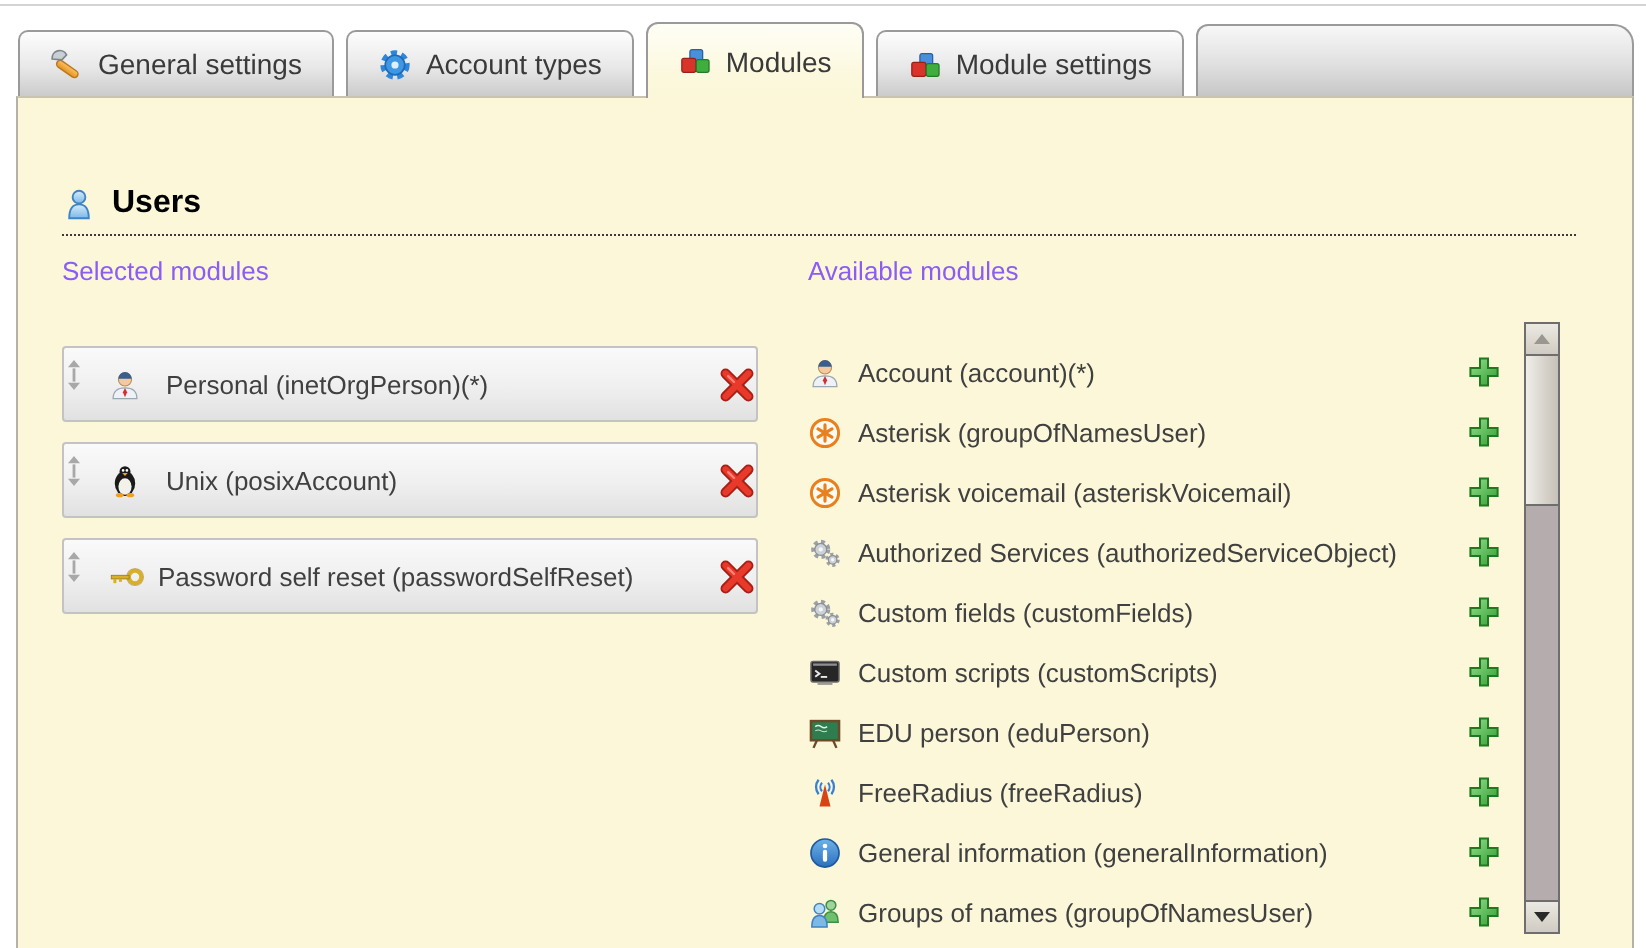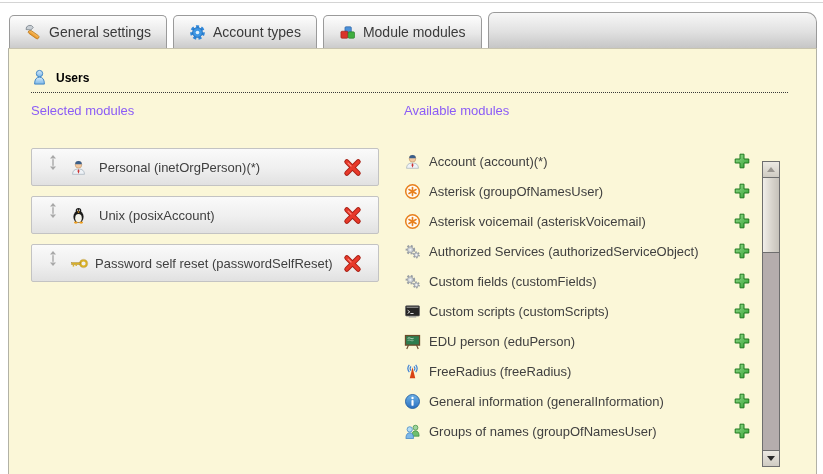--- a/index.html
+++ b/index.html
@@ -19,32 +19,32 @@
                 border-radius:6px 6px 0 0; }
   .tab-filler { flex:1; height:36px; border:1px solid #9a9a9a; border-bottom:none;
                 border-radius:6px 10px 0 0;
                 background:linear-gradient(#f7f7f7,#e0e0e0 55%,#c6c6c6); }
   .tab-icon { width:17px; height:17px; flex:0 0 auto; }
 
   
   .panel { position:absolute; left:8px; top:48px; width:809px; height:426px;
            background:#fbf7d8; border-left:1px solid #b2b2a6; border-right:1px solid #b2b2a6;
            border-top:1px solid #c8c4ae; }
-  .users-header { margin:20px 28px 0 22px; display:flex; align-items:center; gap:8px;
+  .users-header { margin:44px 28px 0 22px; display:flex; align-items:center; gap:8px;
                   padding-bottom:6px; border-bottom:1px dotted #3a3a3a;
-                  font-size:12px; font-weight:bold; color:#000; }
+                  font-size:16px; font-weight:bold; color:#000; }
   .columns { display:flex; margin:10px 0 0 22px; }
   .left-col { width:348px; margin-right:25px; }
   .right-col { width:347px; }
   .col-label { font-size:13px; color:#8b5cf6; line-height:16px; }
 
   .selected-list { margin-top:29px; display:flex; flex-direction:column; gap:10px; }
   .selected-row { height:38px; border:1px solid #c3c3c3; border-radius:2px;
                   background:linear-gradient(#fafafa,#efefef 55%,#e1e1e1);
-                  display:flex; align-items:center; padding:0 16px; cursor:move; }
+                  display:flex; align-items:center; padding:0 0; cursor:move; }
   .drag-handle { width:10px; height:15px; margin-right:12px; flex:0 0 auto; align-self:flex-start; margin-top:6px; cursor:ns-resize; }
   .mod-icon { width:17px; height:17px; margin-right:12px; flex:0 0 auto; }
   .selected-row .mod-label { font-size:13px; color:#404040; }
   .spacer { flex:1; }
   .delete-btn { width:19px; height:19px; flex:0 0 auto; cursor:pointer; border:none; background:none; padding:0; }
 
   .available-list { margin-top:27px; display:flex; flex-direction:column; }
   .available-row { height:30px; display:flex; align-items:center;justify-content:center; }
   .available-row .mod-icon { margin-right:8px; }
   .available-row .mod-label { font-size:13px; color:#404040; }
@@ -102,28 +102,36 @@
 
   <div class="tab">
     <svg class="tab-icon" viewBox="0 0 16 16">
       <circle cx="8" cy="8" r="5.4" fill="none" stroke="#2e86d8" stroke-width="3" stroke-dasharray="2.7 2"></circle>
       <circle cx="8" cy="8" r="4.6" fill="#3f97e4" stroke="#1d6ab8" stroke-width="0.8"></circle>
       <circle cx="8" cy="8" r="1.7" fill="#dff0fc"></circle>
     </svg>
     <span>Account types</span>
   </div>
 
+  <div class="tab active">
+    <svg class="tab-icon" viewBox="0 0 16 16">
+      <rect x="5.6" y="2.6" width="6" height="6" rx="1" fill="#4a90d9" stroke="#2a60a0" stroke-width="0.6"></rect>
+      <rect x="1.8" y="6.8" width="6.6" height="6.6" rx="1" fill="#d9342a" stroke="#992018" stroke-width="0.6"></rect>
+      <rect x="8.6" y="7.4" width="6" height="6" rx="1" fill="#3fae3f" stroke="#267a26" stroke-width="0.6"></rect>
+    </svg>
+    <span>Modules</span>
+  </div>
 
   <div class="tab">
     <svg class="tab-icon" viewBox="0 0 16 16">
       <rect x="5.6" y="2.6" width="6" height="6" rx="1" fill="#4a90d9" stroke="#2a60a0" stroke-width="0.6"></rect>
       <rect x="1.8" y="6.8" width="6.6" height="6.6" rx="1" fill="#d9342a" stroke="#992018" stroke-width="0.6"></rect>
       <rect x="8.6" y="7.4" width="6" height="6" rx="1" fill="#3fae3f" stroke="#267a26" stroke-width="0.6"></rect>
     </svg>
-    <span>Module modules</span>
+    <span>Module settings</span>
   </div>
 
   <div class="tab-filler"></div>
 </div>
 
 <div class="panel">
 
   <div class="users-header">
     <svg class="tab-icon" viewBox="0 0 16 16">
       <circle cx="8" cy="4.3" r="3" fill="url(#g-blueglass)" stroke="#3f84c4" stroke-width="0.9"></circle>

